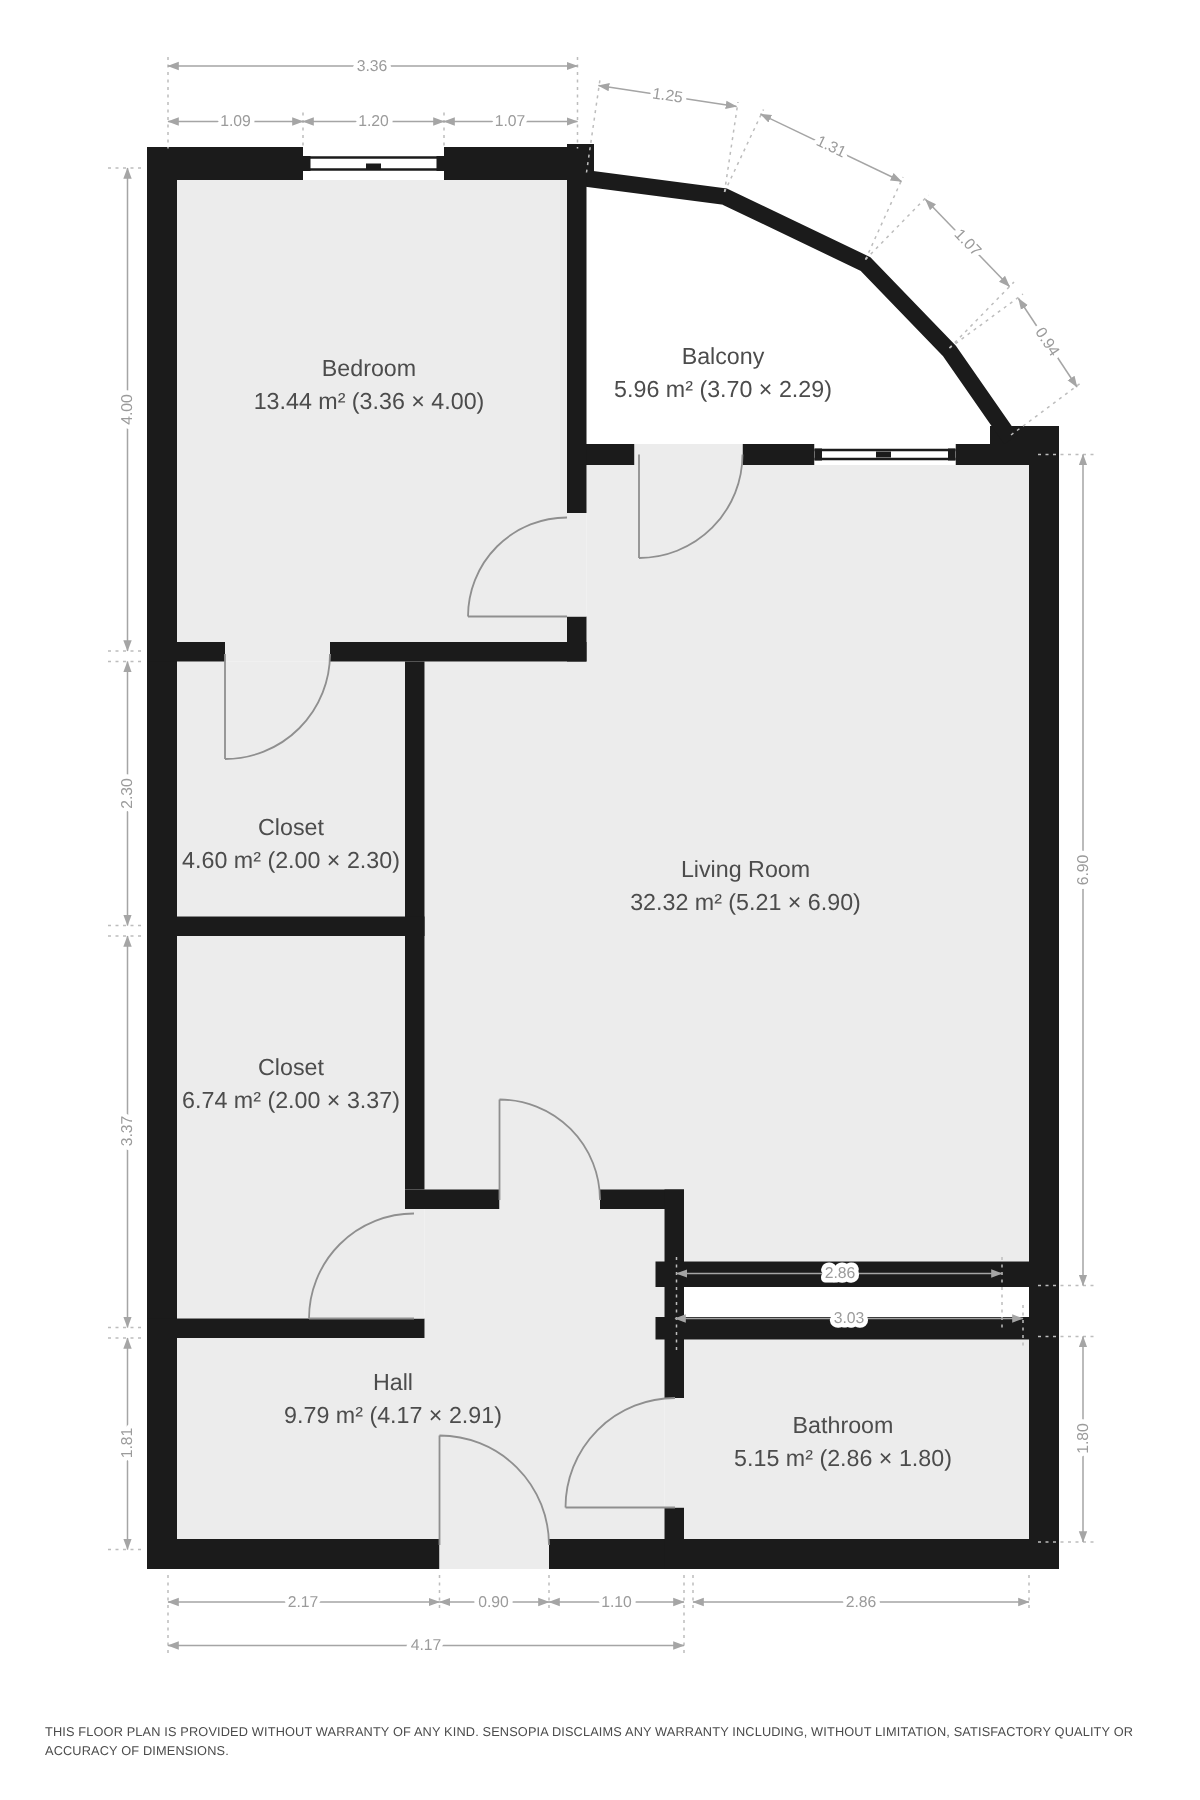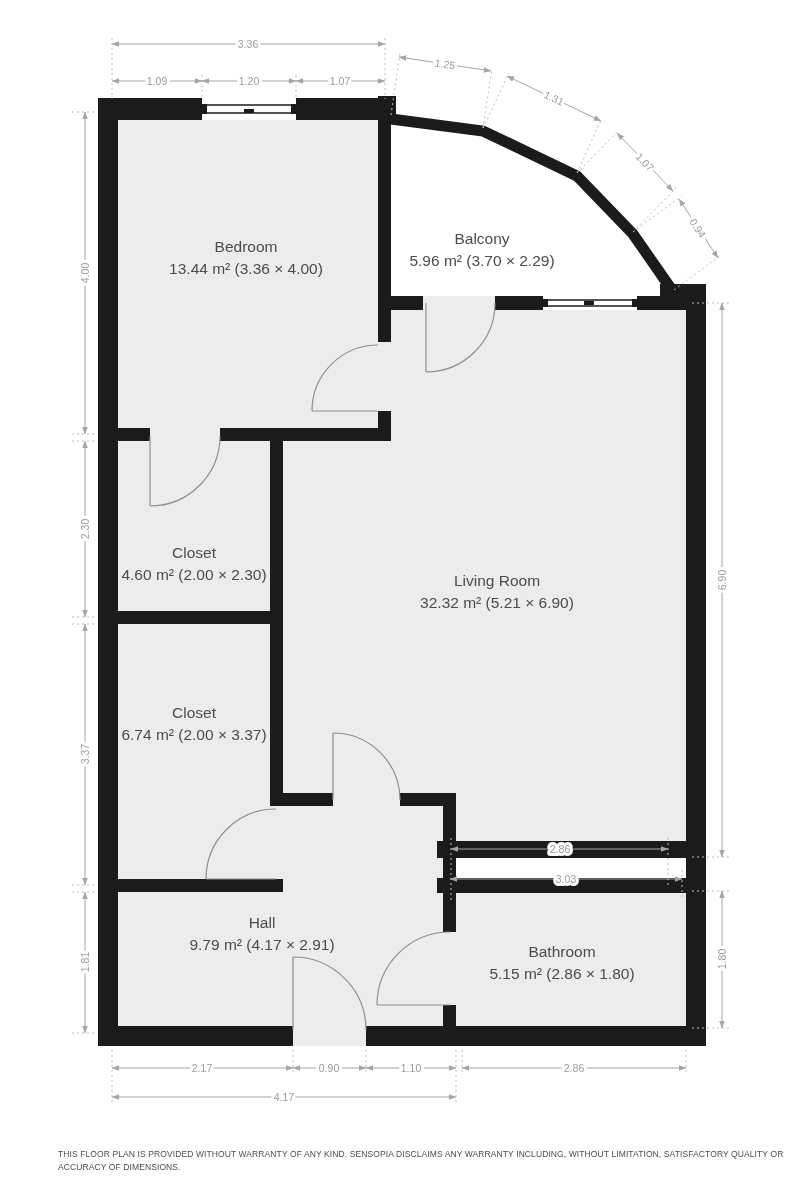--- a/index.html
+++ b/index.html
@@ -15,21 +15,21 @@
   .dline{stroke:#a5a5a5;stroke-width:1;fill:none;}
   .ext{stroke:#bdbdbd;stroke-width:1;stroke-dasharray:2 3;fill:none;}
   .dimtxt{font:10.5px "Liberation Sans",sans-serif;fill:#9b9b9b;
           stroke:#fff;stroke-width:6;paint-order:stroke;stroke-linejoin:round;
           text-anchor:middle;dominant-baseline:central;}
   .rname{font:15.5px "Liberation Sans",sans-serif;fill:#4c4c4c;
          text-anchor:middle;dominant-baseline:central;}
   .winline{stroke:#1b1b1b;stroke-width:1.6;}
   .wintick{fill:#1b1b1b;}
   #disclaimer{position:absolute;left:30px;top:1148px;width:728px;
-      font-size:8.5px;line-height:1.55;letter-spacing:0.1px;color:#4b4b4b;margin-left:28px;}
+      font-size:8.5px;line-height:1.55;letter-spacing:0.1px;color:#4b4b4b;}
 </style>
 </head>
 <body>
 
 <svg width="800" height="1200" viewBox="0 0 800 1200">
   <defs>
     <marker id="arr" viewBox="0 0 10 10" refX="9" refY="5" markerWidth="8" markerHeight="8" orient="auto-start-reverse">
       <path d="M0,1.5 L9.5,5 L0,8.5 z" fill="#a5a5a5"></path>
     </marker>
   </defs>

